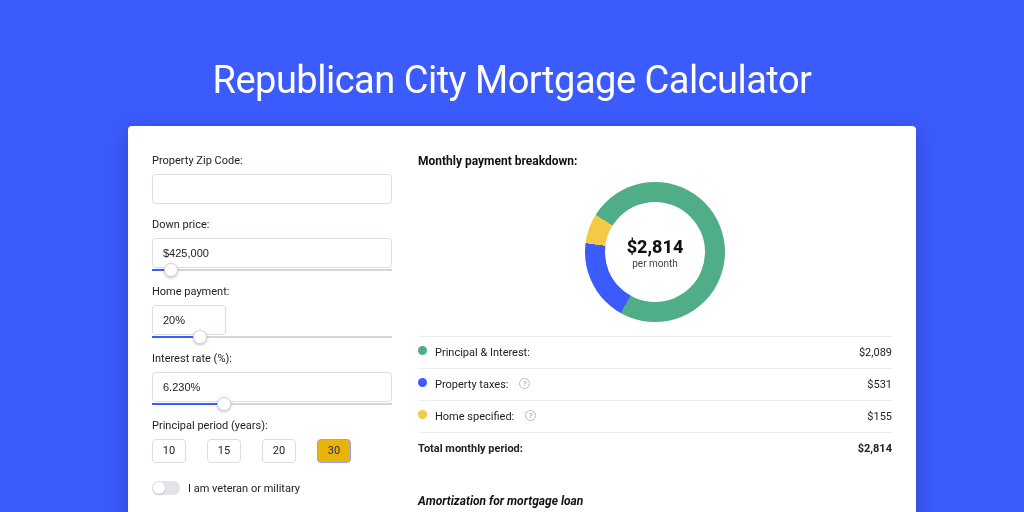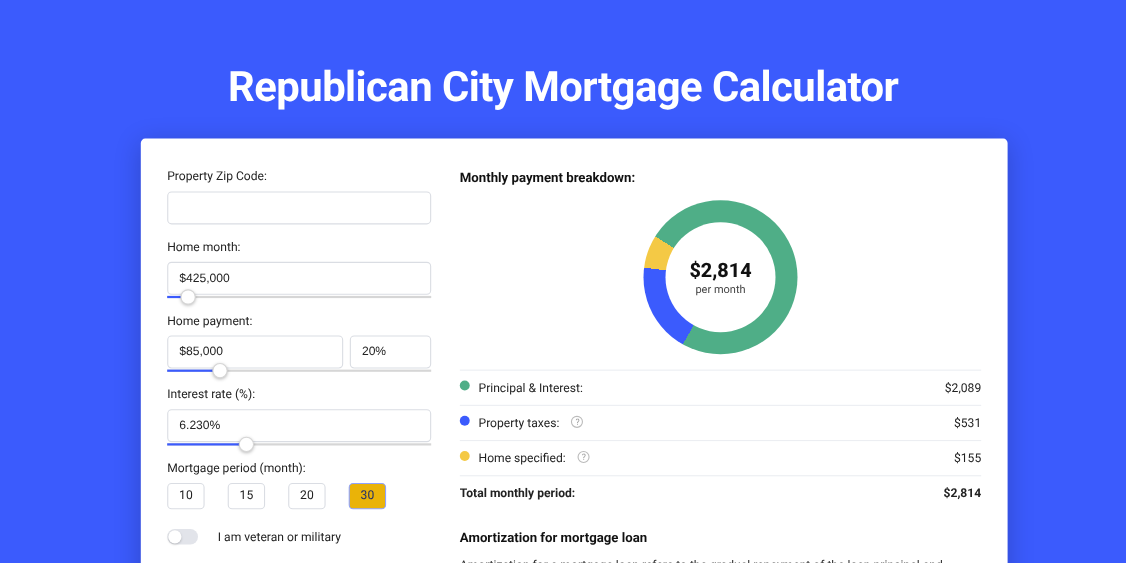--- a/index.html
+++ b/index.html
@@ -8,21 +8,21 @@
     height: 512px;
     background: #3b5bfd;
     font-family: -apple-system, BlinkMacSystemFont, "Segoe UI", Roboto, Arial, sans-serif;
     overflow: hidden;
     position: relative;
   }
   .title {
     text-align: center;
     color: #fff;
     font-size: 38px;
-    font-weight: 700;
+    font-weight: 400;
     padding-top: 58px;
     letter-spacing: -0.5px;
   }
   .card {
     position: absolute;
     top: 126px;
     left: 128px;
     width: 788px;
     background: #fff;
     border-radius: 4px 4px 0 0;
@@ -100,21 +100,21 @@
     position: relative;
   }
   .toggle-knob {
     width: 12px; height: 12px;
     border-radius: 50%;
     background: #fff;
     position: absolute;
     top: 1px; left: 1px;
     box-shadow: 0 1px 2px rgba(0,0,0,0.2);
   }
-  .toggle-label { font-size: 11px; color: #222; margin-left: 10px; }
+  .toggle-label { font-size: 11px; color: #222; }
   .breakdown-title {
     font-size: 12px;
     font-weight: 700;
     color: #111;
     margin-bottom: 6px;
   }
   .chart-wrap {
     display: flex;
     justify-content: center;
     padding: 8px 0 14px 0;
@@ -157,22 +157,23 @@
     width: 11px; height: 11px; border-radius: 50%;
     border: 1px solid #bbb;
     font-size: 8px; color: #999;
     display: inline-flex; align-items: center; justify-content: center;
     margin-left: 3px;
   }
   .amort-title {
     font-size: 12px;
     font-weight: 700;
     color: #111;
-    margin-top: 18px;
+    margin-top: 30px;
     margin-bottom: 10px;
+    font-style: italic;
   }
   .amort-text {
     font-size: 11px;
     color: #333;
     line-height: 1.5;
   }
 </style>
 </head>
 <body>
 
@@ -180,51 +181,50 @@
 
 <div class="card">
   <div class="col-left">
 
     <div class="group">
       <div class="field-label">Property Zip Code:</div>
       <input class="input" value="" style="">
     </div>
 
     <div class="group">
-      <div class="field-label">Home month:</div>
+      <div class="field-label">Down price:</div>
       <input class="input" value="$425,000" style="">
       <div class="slider-track">
         <div class="slider-fill" id="price-fill" style="width: 8%;"></div>
         <div class="slider-thumb" id="price-thumb" style="left: 8%;"></div>
       </div>
     </div>
 
     <div class="group">
       <div class="field-label">Home payment:</div>
       <div class="row-dp">
-        <input class="input input-dp" value="$85,000" style="">
         <input class="input input-pct" value="20%" style="">
       </div>
       <div class="slider-track">
         <div class="slider-fill" id="dp-fill" style="width: 20%;"></div>
         <div class="slider-thumb" id="dp-thumb" style="left: 20%;"></div>
       </div>
     </div>
 
     <div class="group">
       <div class="field-label">Interest rate (%):</div>
       <input class="input" value="6.230%" style="">
       <div class="slider-track">
         <div class="slider-fill" id="rate-fill" style="width: 30%;"></div>
         <div class="slider-thumb" id="rate-thumb" style="left: 30%;"></div>
       </div>
     </div>
 
     <div class="group">
-      <div class="field-label">Mortgage period (month):</div>
+      <div class="field-label">Principal period (years):</div>
       <div class="period-row" id="period-row">
           <div class="period-btn">10</div>
           <div class="period-btn">15</div>
           <div class="period-btn">20</div>
           <div class="period-btn active">30</div>
         </div>
     </div>
 
     <div class="toggle-row">
       <div class="toggle">

